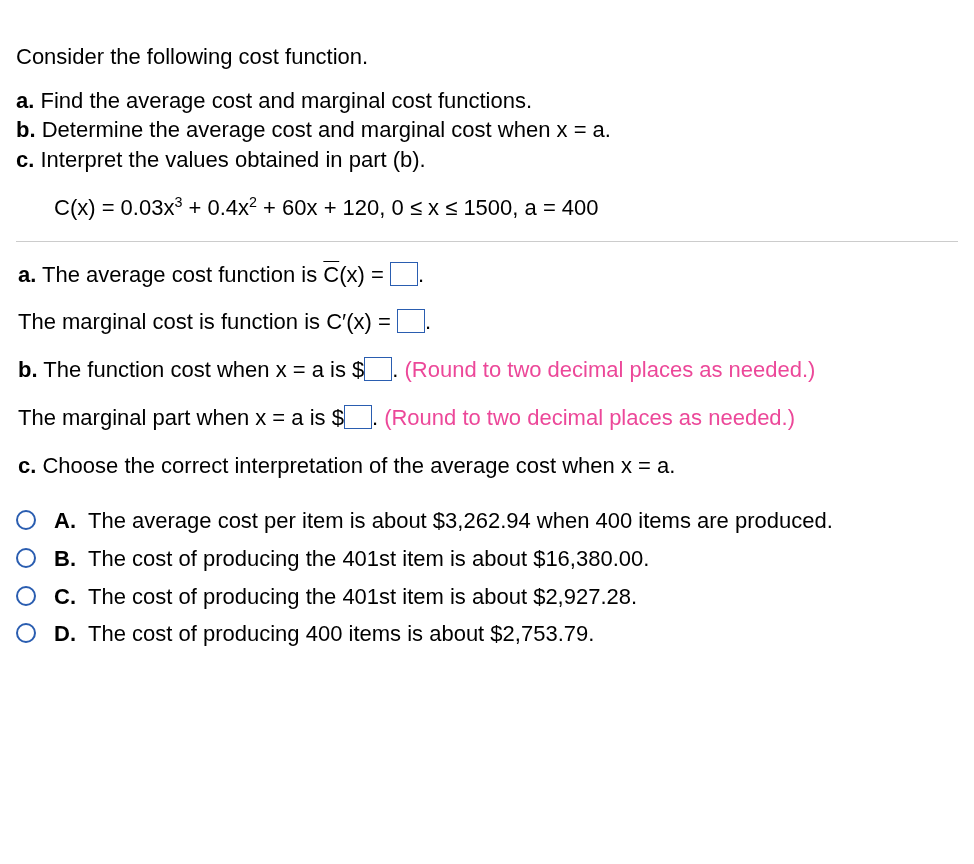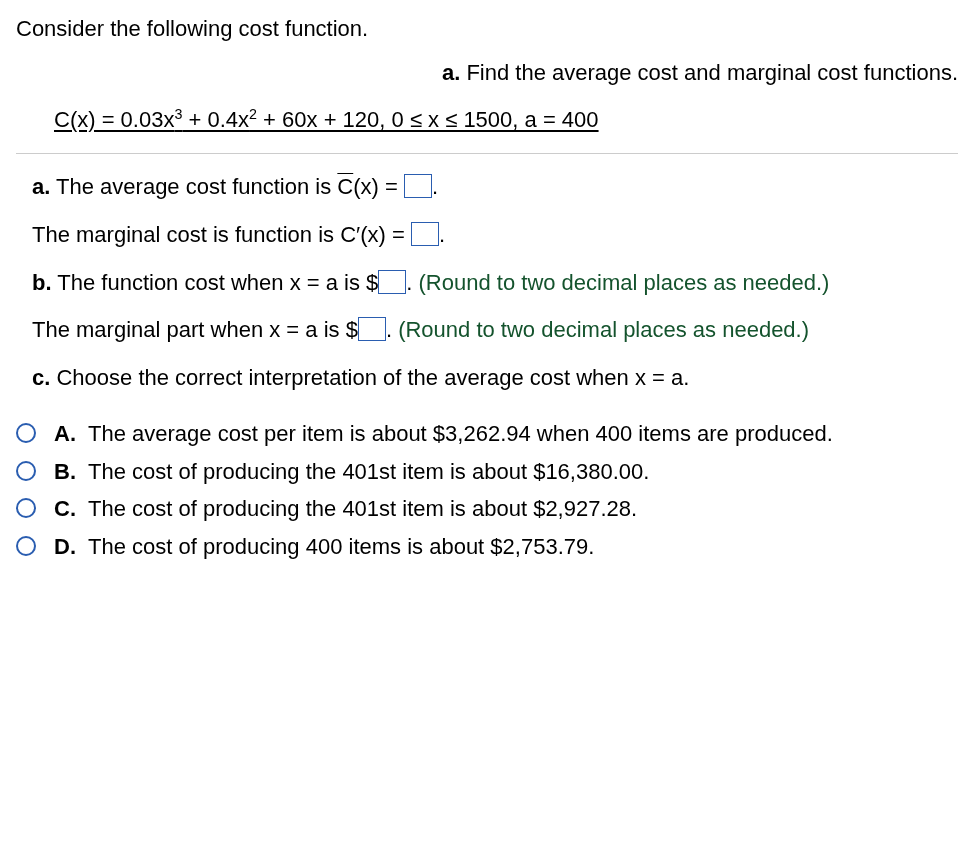--- a/index.html
+++ b/index.html
@@ -5,46 +5,46 @@
   body {
     font-family: Arial, Helvetica, sans-serif;
     font-size: 22px;
     color: #000;
     margin: 0;
     padding: 14px 16px;
     width: 974px;
     box-sizing: border-box;
     line-height: 1.35;
   }
-  .intro { margin-bottom: 14px; }
-  .parts-list { margin-bottom: 18px; text-align: right; }
+  .intro { margin-bottom: 14px; margin-top: 28px; }
+  .parts-list { margin-bottom: 18px; }
   .parts-list .row { margin: 0; }
   .parts-list b { font-weight: bold; }
-  .equation { margin: 12px 0 18px 38px; text-decoration: underline; }
+  .equation { margin: 12px 0 18px 38px; }
   sup { font-size: 0.65em; vertical-align: super; }
   hr.div {
     border: none;
     border-top: 1px solid #ccc;
     margin: 0 0 16px 0;
   }
-  .section { margin: 18px 16px; }
+  .section { margin: 18px 2px; }
   .overline {
     text-decoration: overline;
     text-decoration-thickness: 1.2px;
   }
   .input-box {
     display: inline-block;
     width: 28px;
     height: 24px;
     border: 1.5px solid #2a5db0;
     vertical-align: -4px;
     box-sizing: border-box;
     background: #fff;
   }
-  .hint { color: #14532d; }
+  .hint { color: #ec4899; }
   .options { margin-top: 26px; }
   .option-row {
     display: flex;
     align-items: flex-start;
     margin: 8px 0;
   }
   .radio {
     width: 20px;
     height: 20px;
     border: 2px solid #2a5db0;
@@ -63,20 +63,28 @@
 </style>
 </head>
 <body>
 
 <div class="intro">Consider the following cost function.</div>
 
 <div class="parts-list">
   <div class="row">
     <b>a.</b>
     <span>Find the average cost and marginal cost functions.</span>
+  </div>
+  <div class="row">
+    <b>b.</b>
+    <span>Determine the average cost and marginal cost when x = a.</span>
+  </div>
+  <div class="row">
+    <b>c.</b>
+    <span>Interpret the values obtained in part (b).</span>
   </div>
 </div>
 
 <div class="equation">
   <span>C(x) = 0.03x</span><sup>3</sup><span> + 0.4x</span><sup>2</sup><span> + 60x + 120, 0 ≤ x ≤ 1500, a = 400</span>
 </div>
 
 <hr class="div">
 
 <div class="section">

